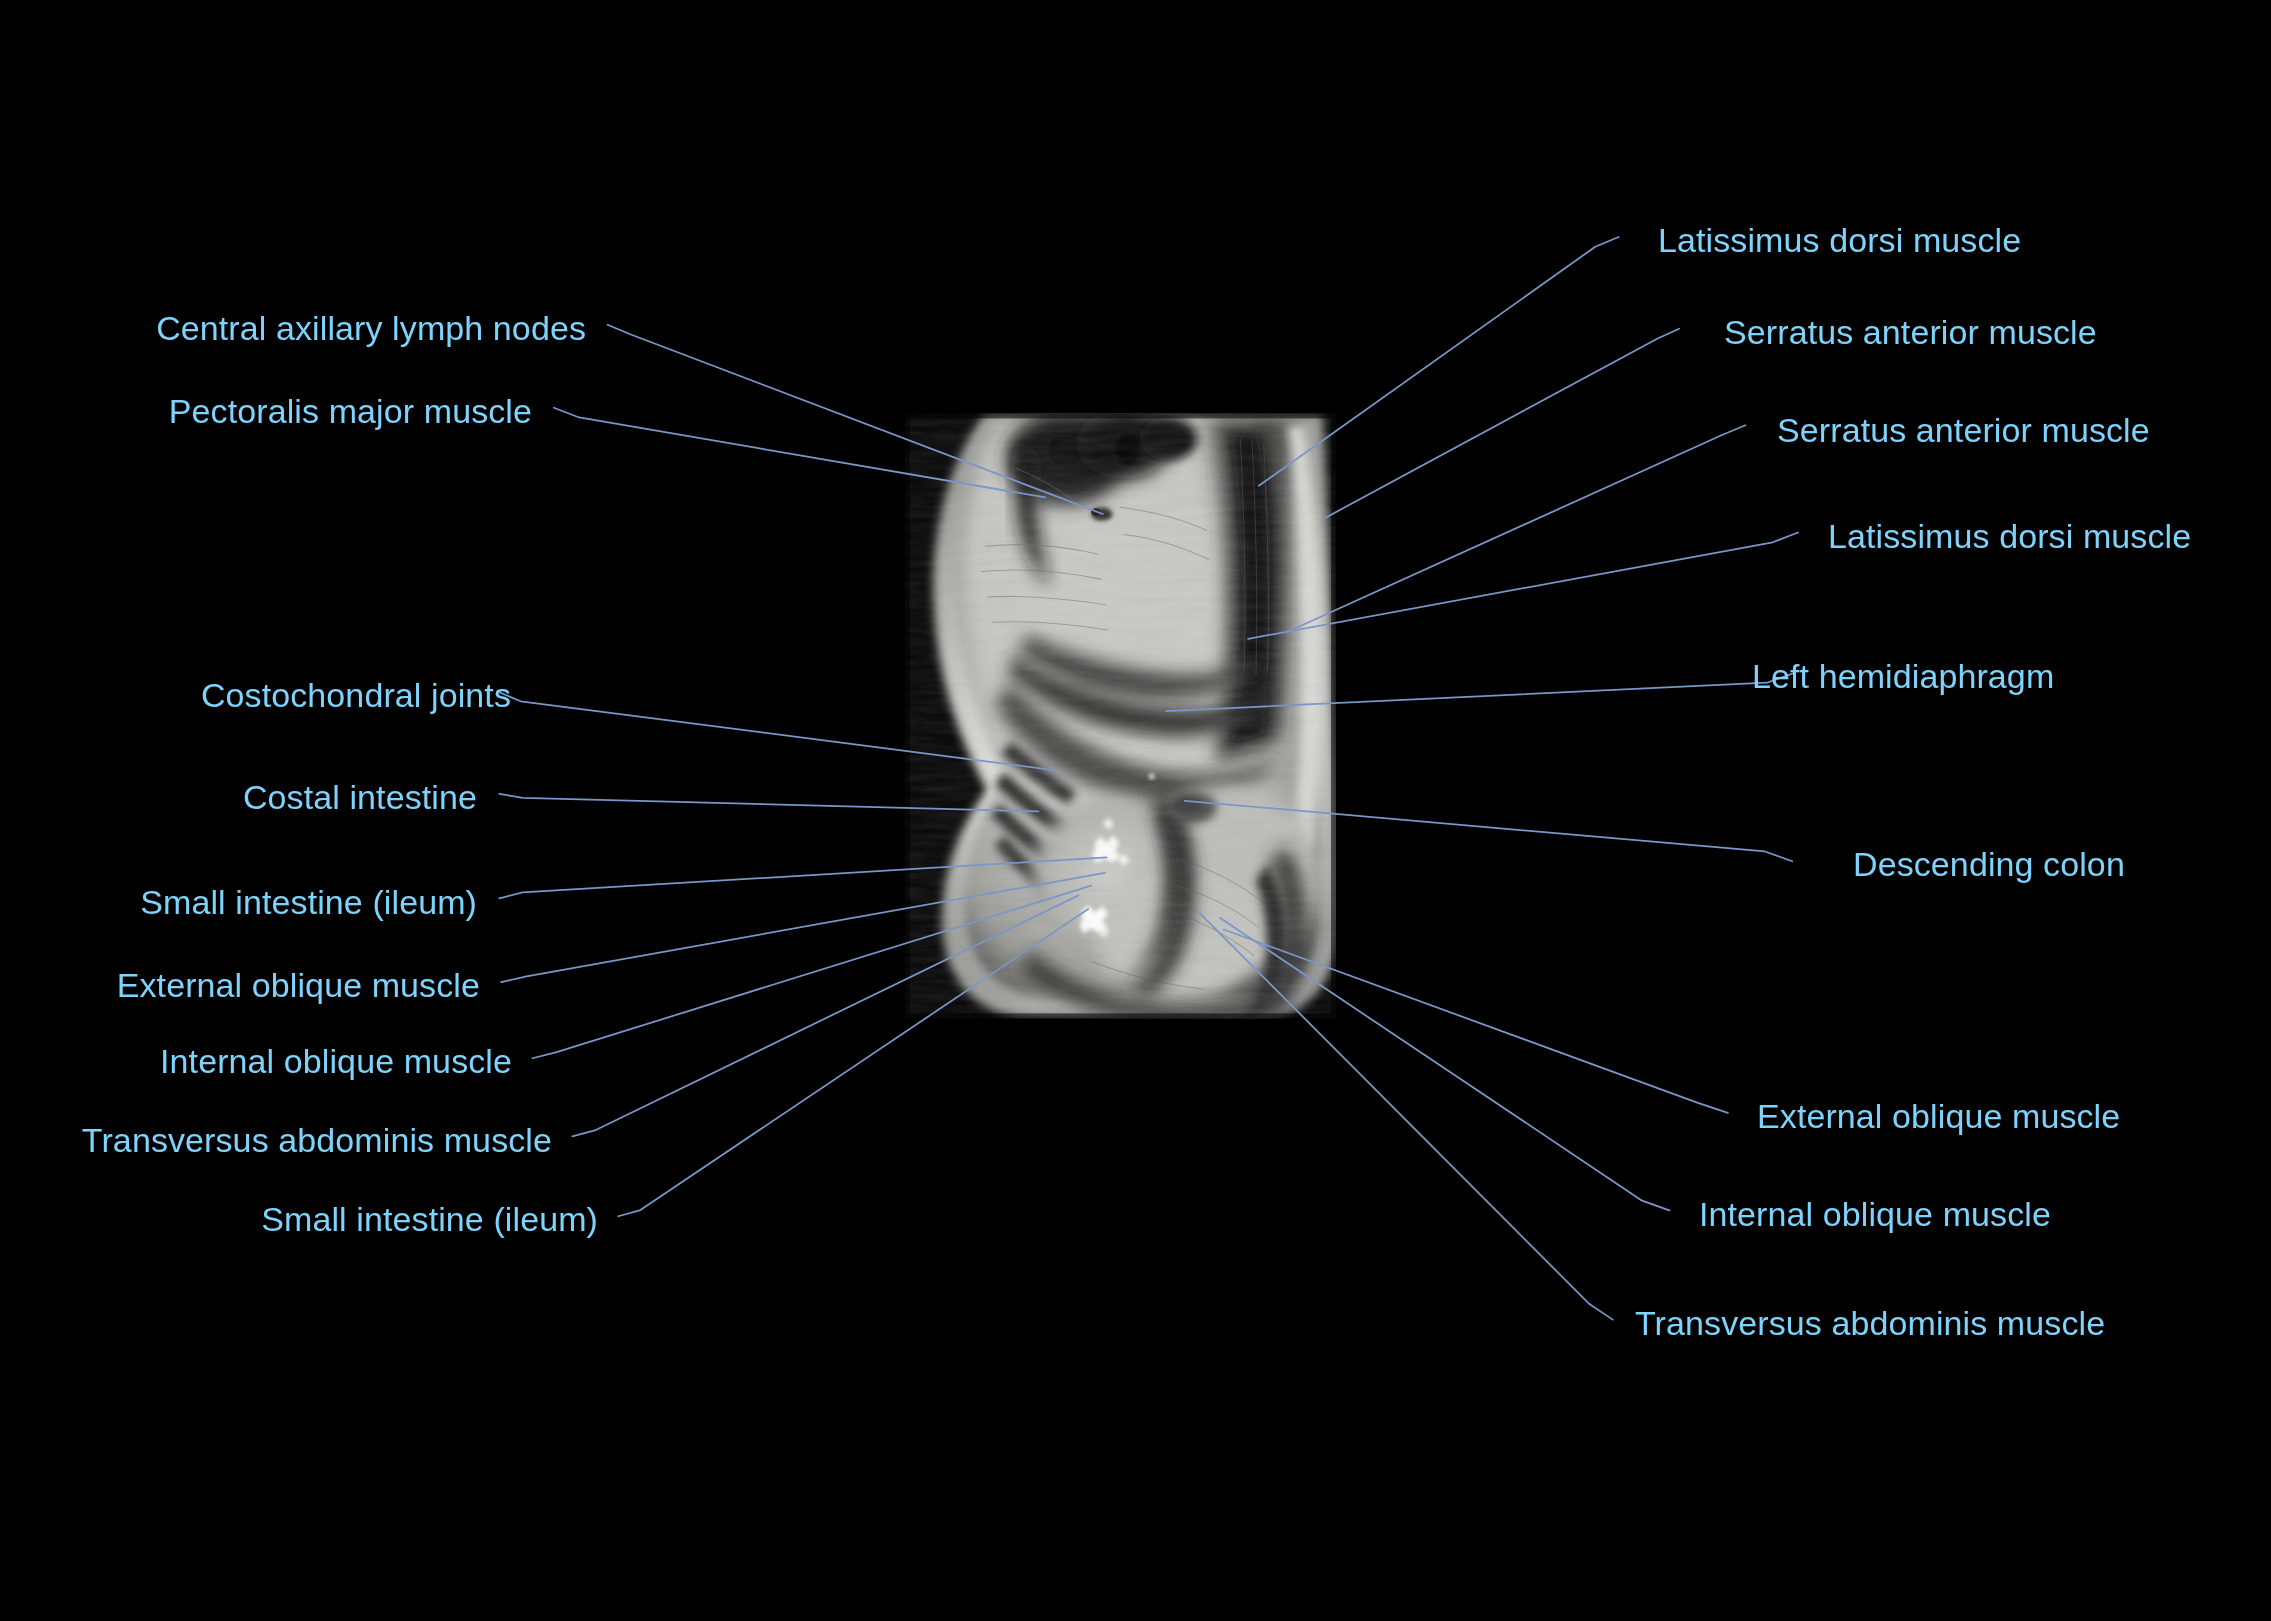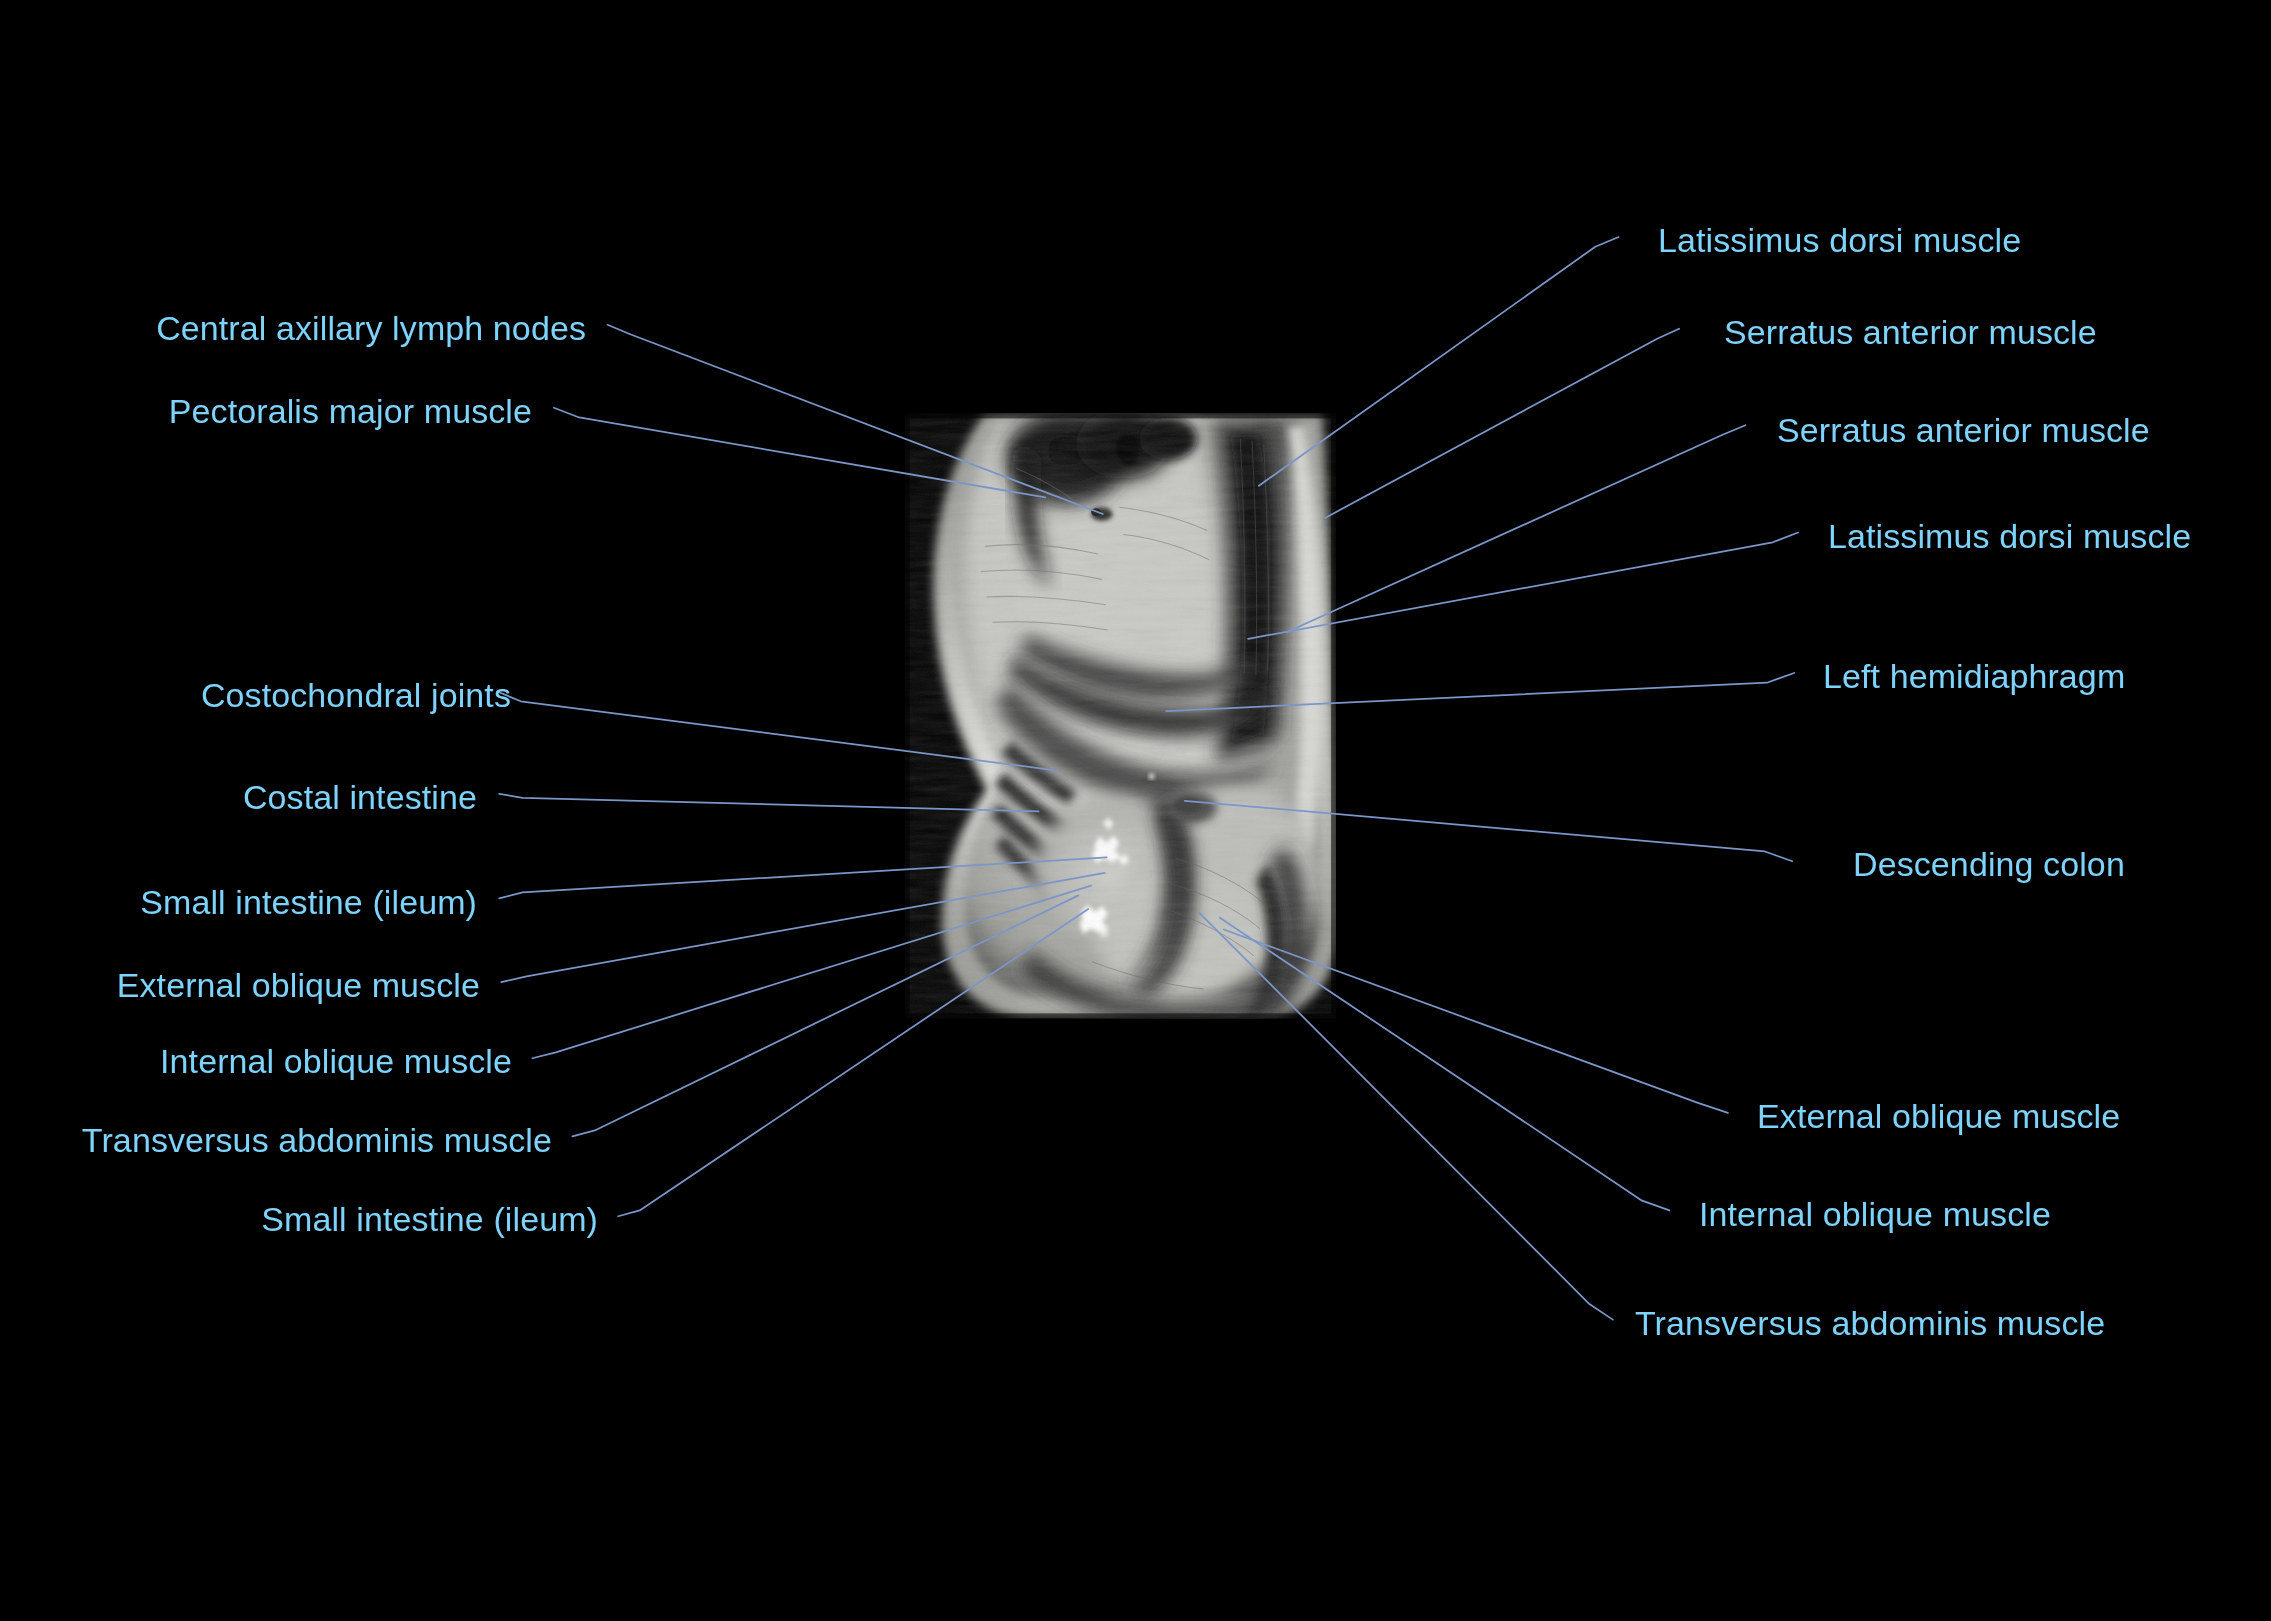--- a/index.html
+++ b/index.html
@@ -301,21 +301,21 @@
       <polyline points="1119,908 570,1079 546,1085" fill="none" stroke="#7b96c8" stroke-width="1.8" stroke-linejoin="round" stroke-linecap="round"></polyline>
       <polyline points="1106,918 610,1159 587,1165" fill="none" stroke="#7b96c8" stroke-width="1.8" stroke-linejoin="round" stroke-linecap="round"></polyline>
       <polyline points="1116,932 656,1241 634,1247" fill="none" stroke="#7b96c8" stroke-width="1.8" stroke-linejoin="round" stroke-linecap="round"></polyline>
     </svg>
 
   <div id="label-layer">
       <div class="anno-label right" style="top: 223px; left: 1658px;">Latissimus dorsi muscle</div>
       <div class="anno-label right" style="top: 315px; left: 1724px;">Serratus anterior muscle</div>
       <div class="anno-label right" style="top: 413px; left: 1777px;">Serratus anterior muscle</div>
       <div class="anno-label right" style="top: 519px; left: 1828px;">Latissimus dorsi muscle</div>
-      <div class="anno-label right" style="top: 659px; left: 1823px; text-align: right;">Left hemidiaphragm</div>
+      <div class="anno-label right" style="top: 659px; left: 1752px; text-align: right;">Left hemidiaphragm</div>
       <div class="anno-label right" style="top: 847px; left: 1820px; margin-left: 33px;">Descending colon</div>
       <div class="anno-label right" style="top: 1099px; left: 1757px;">External oblique muscle</div>
       <div class="anno-label right" style="top: 1197px; left: 1699px;">Internal oblique muscle</div>
       <div class="anno-label right" style="top: 1306px; left: 1635px;">Transversus abdominis muscle</div>
       <div class="anno-label left" style="top: 394px; left: 0px; width: 532px;">Pectoralis major muscle</div>
       <div class="anno-label left" style="top: 311px; left: 0px; width: 586px;">Central axillary lymph nodes</div>
       <div class="anno-label left" style="top: 678px; left: 0px; width: 475px; margin-left: 36px;">Costochondral joints</div>
       <div class="anno-label left" style="top: 780px; left: 0px; width: 477px;">Costal intestine</div>
       <div class="anno-label left" style="top: 885px; left: 0px; width: 477px;">Small intestine (ileum)</div>
       <div class="anno-label left" style="top: 968px; left: 0px; width: 480px;">External oblique muscle</div>

